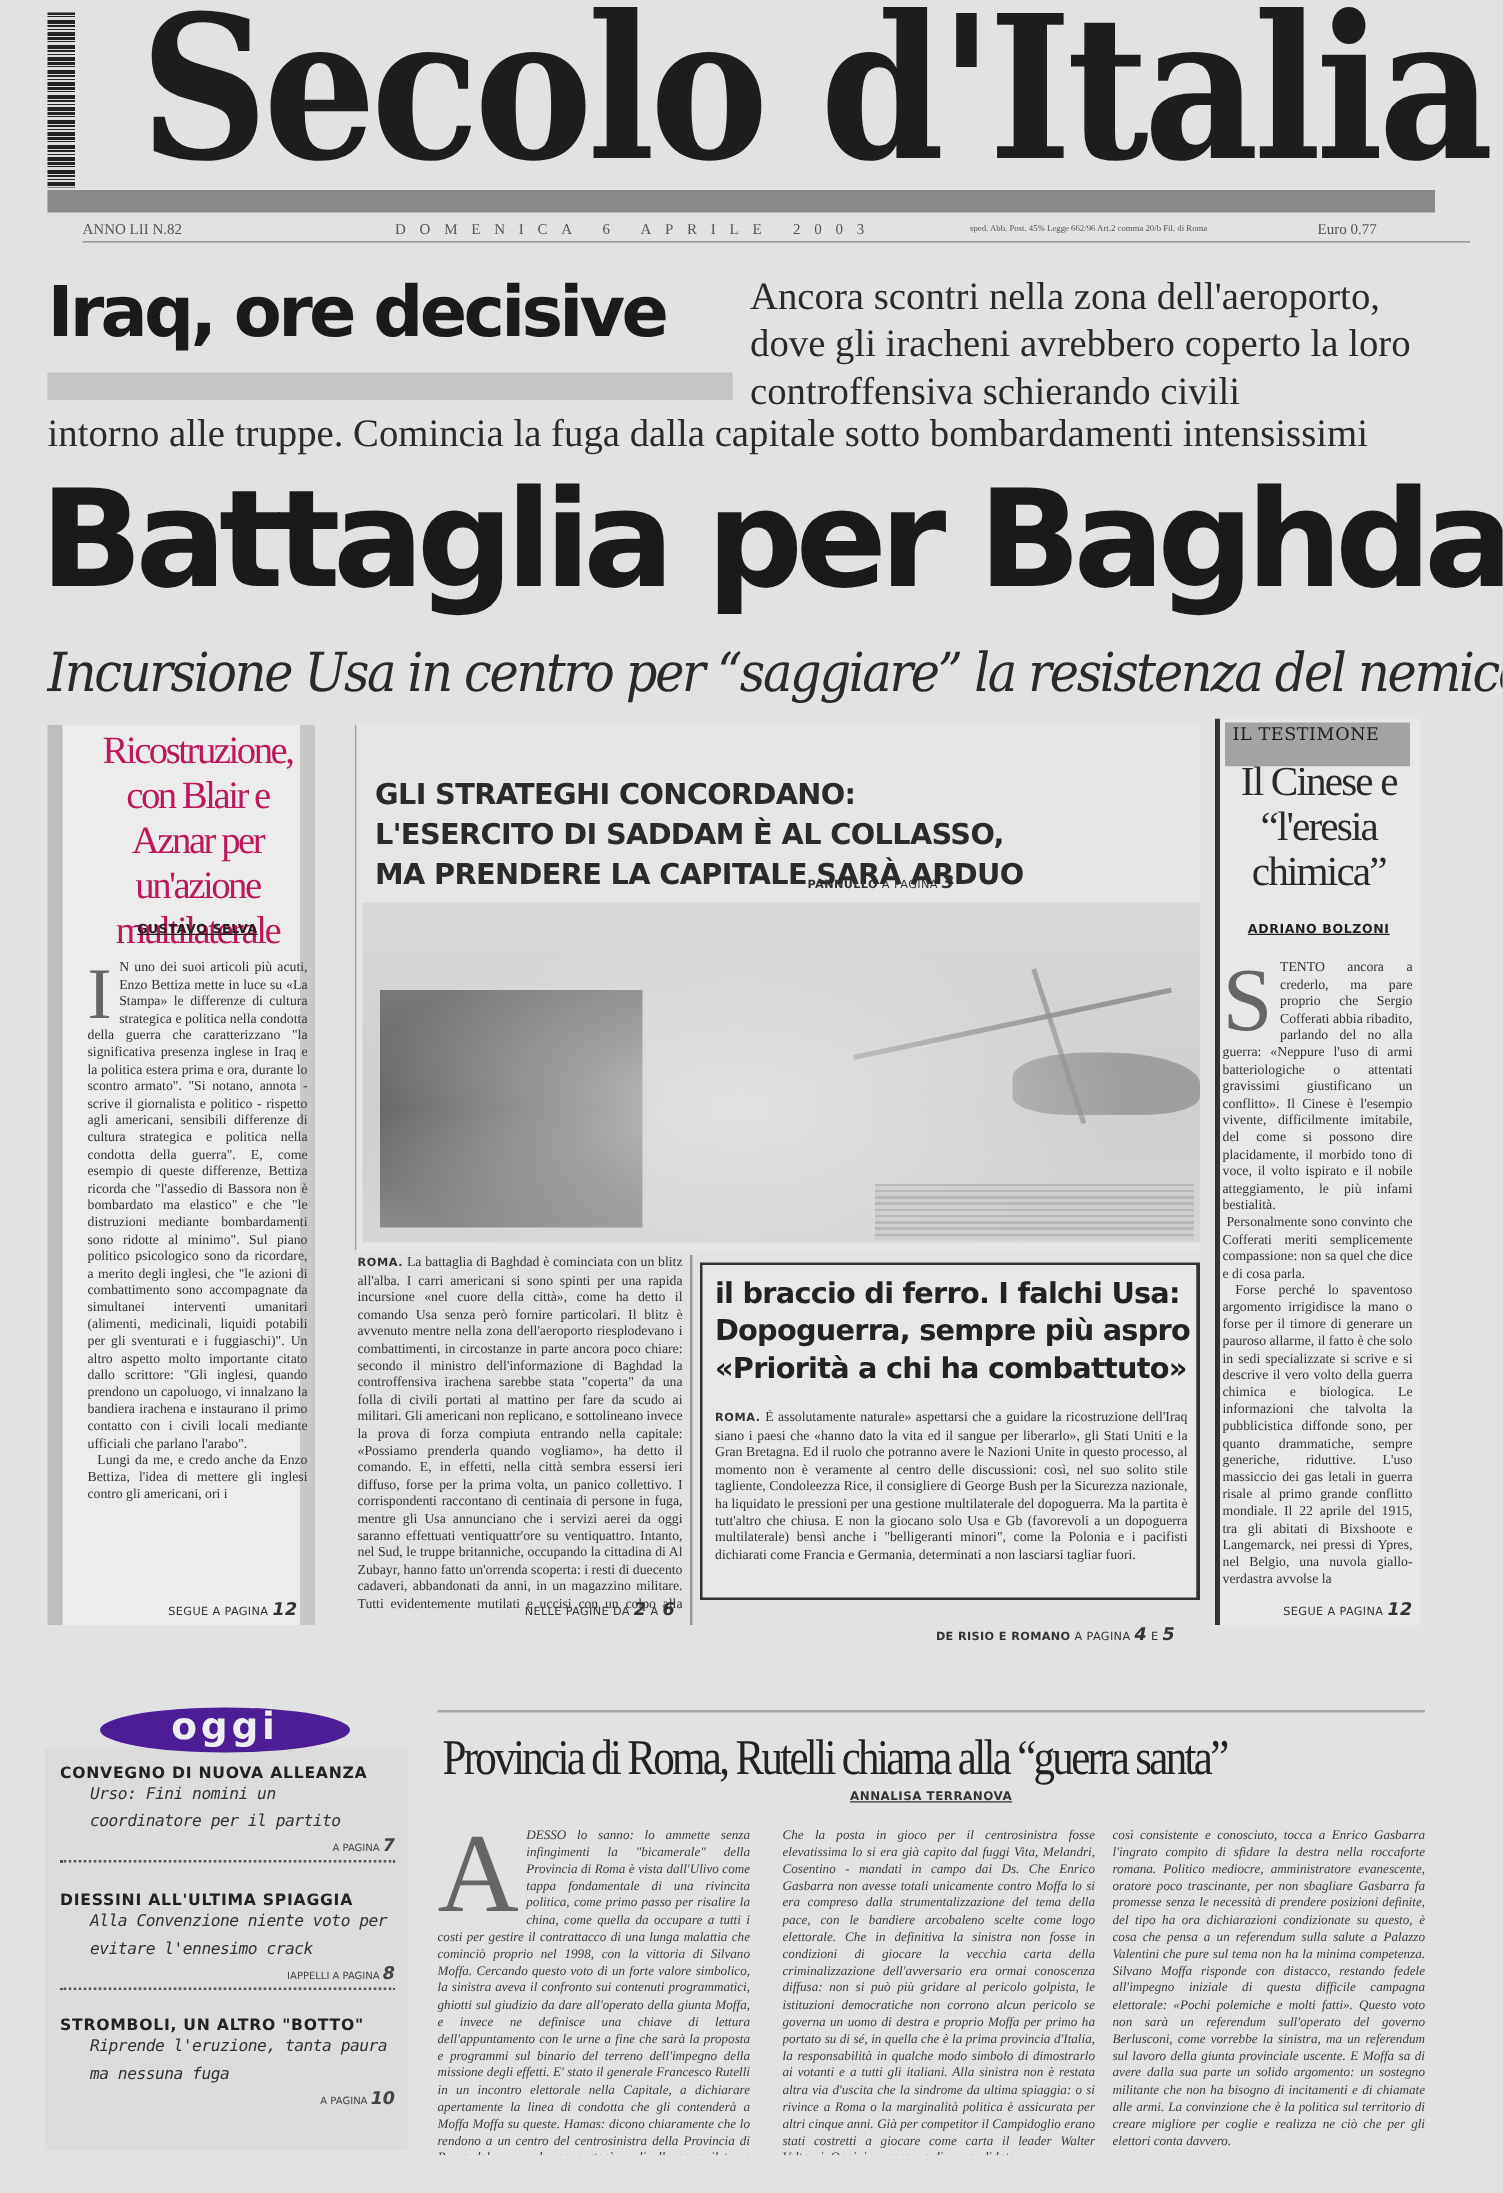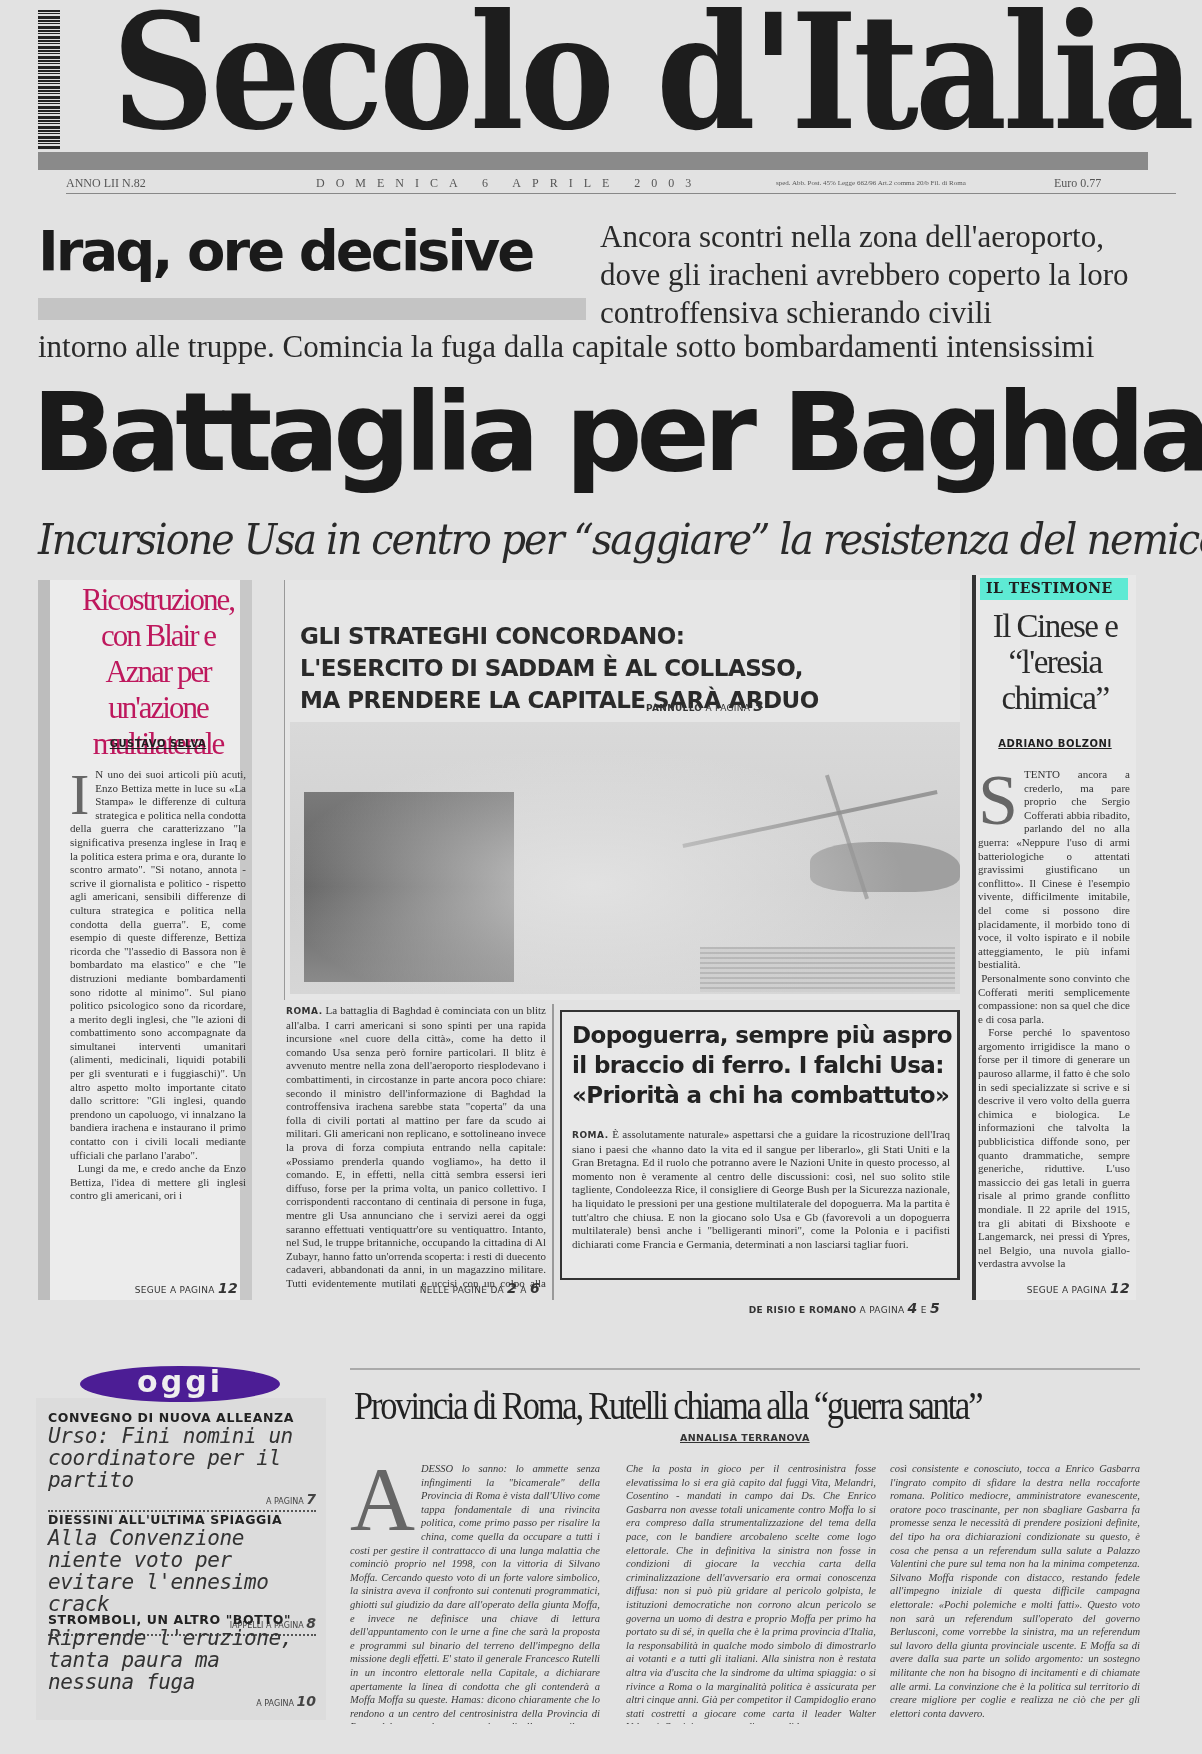--- a/index.html
+++ b/index.html
@@ -44,30 +44,30 @@
 
   .roma1 { left: 286px; top: 1004px; width: 260px; }
   .roma-tag { font-family: "DejaVu Sans", sans-serif; font-weight: bold; font-size: 9px; letter-spacing: 0.5px; }
   .box2 { left: 560px; top: 1010px; width: 400px; height: 270px; border: 2px solid #333; border-right-width: 3px; background: #e8e8e8; }
   .box2-head { left: 572px; top: 1020px; font-family: "DejaVu Sans", sans-serif; font-weight: bold; font-size: 23px; line-height: 30px; letter-spacing: -0.6px; color: #222; }
   .box2-body { left: 572px; top: 1128px; width: 378px; }
   .col-divider { width: 2px; background: #999; }
 
   
   .rightcol { left: 972px; top: 575px; width: 164px; height: 725px; border-left: 4px solid #333; background: #e8e8e8; }
-  .right-kicker { left: 980px; top: 578px; width: 148px; height: 22px; background: #5eead4; font-family: "DejaVu Serif", serif; font-weight: bold; font-size: 14px; padding-left: 6px; padding-top: 2px; letter-spacing: 0.5px; }
+  .right-kicker { left: 980px; top: 578px; width: 148px; height: 35px; background: #a3a3a3; font-family: "DejaVu Serif", serif; font-weight: normal; font-size: 14px; padding-left: 6px; padding-top: 2px; letter-spacing: 0.5px; }
   .right-title { left: 980px; top: 608px; width: 150px; font-size: 33px; line-height: 36px; letter-spacing: -1.5px; text-align: center; color: #2a2a2a; }
   .right-body { left: 978px; top: 768px; width: 152px; }
 
   
   .oggi-pill { left: 80px; top: 1366px; width: 200px; height: 36px; border-radius: 50%; background: #4c1d95; color: #eee; font-family: "DejaVu Sans", sans-serif; font-weight: bold; font-size: 30px; text-align: center; line-height: 32px; letter-spacing: 3px; }
   .oggi-box { left: 36px; top: 1398px; width: 290px; height: 322px; background: #dcdcdc; }
   .oggi-item { position: absolute; left: 48px; width: 268px; }
   .oggi-kick { font-family: "DejaVu Sans", sans-serif; font-weight: bold; font-size: 12.5px; letter-spacing: 0.6px; color: #222; white-space: nowrap; }
-  .oggi-text { font-family: "DejaVu Sans Mono", monospace; font-style: italic; font-size: 21px; line-height: 22px; color: #333; letter-spacing: -0.4px; }
+  .oggi-text { font-family: "DejaVu Sans Mono", monospace; font-style: italic; font-size: 13px; line-height: 22px; color: #333; letter-spacing: -0.4px; margin-left: 24px; }
   .oggi-ref { text-align: right; font-family: "DejaVu Sans", sans-serif; font-size: 8px; color: #444; border-bottom: 2px dotted #555; padding-bottom: 3px; white-space: nowrap; }
   .oggi-ref b { font-size: 14px; font-style: italic; }
 
   
   .bottom-rule { left: 350px; top: 1368px; width: 790px; height: 2px; background: #aaa; }
   .bottom-head { left: 354px; top: 1382px; font-size: 40px; letter-spacing: -2.5px; color: #222; white-space: nowrap; transform: scaleX(0.86); transform-origin: left; }
   .bottom-byline { left: 680px; top: 1432px; font-family: "DejaVu Sans", sans-serif; font-weight: bold; font-size: 9.5px; text-decoration: underline; letter-spacing: 0.4px; color: #333; }
   .bcol { position: absolute; top: 1462px; width: 250px; font-style: italic; font-size: 10.5px; line-height: 13.6px; text-align: justify; color: #3a3a3a; }
   .bdrop { float: left; font-size: 90px; line-height: 76px; margin: 0 6px 0 0; color: #666; font-style: normal; }
 </style>
@@ -125,22 +125,22 @@
   <span class="roma-tag">ROMA.</span>
   <span>La battaglia di Baghdad è cominciata con un blitz all'alba. I carri americani si sono spinti per una rapida incursione «nel cuore della città», come ha detto il comando Usa senza però fornire particolari. Il blitz è avvenuto mentre nella zona dell'aeroporto riesplodevano i combattimenti, in circostanze in parte ancora poco chiare: secondo il ministro dell'informazione di Baghdad la controffensiva irachena sarebbe stata "coperta" da una folla di civili portati al mattino per fare da scudo ai militari. Gli americani non replicano, e sottolineano invece la prova di forza compiuta entrando nella capitale: «Possiamo prenderla quando vogliamo», ha detto il comando. E, in effetti, nella città sembra essersi ieri diffuso, forse per la prima volta, un panico collettivo. I corrispondenti raccontano di centinaia di persone in fuga, mentre gli Usa annunciano che i servizi aerei da oggi saranno effettuati ventiquattr'ore su ventiquattro. Intanto, nel Sud, le truppe britanniche, occupando la cittadina di Al Zubayr, hanno fatto un'orrenda scoperta: i resti di duecento cadaveri, abbandonati da anni, in un magazzino militare. Tutti evidentemente mutilati e uccisi con un colpo alla nuca.</span>
 </div>
 <div class="abs seg" style="left:380px; top:1280px; width:160px;">
   <span>NELLE PAGINE DA</span> <b>2</b> <span>A</span> <b>6</b>
 </div>
 <div class="abs col-divider" style="left:552px; top:1004px; height:296px;"></div>
 
 <div class="abs box2"></div>
 <div class="abs box2-head">
+  <div>il braccio di ferro. I falchi Usa:</div>
   <div>Dopoguerra, sempre più aspro</div>
-  <div>il braccio di ferro. I falchi Usa:</div>
   <div>«Priorità a chi ha combattuto»</div>
 </div>
 <div class="abs body-text box2-body" style="height:132px; overflow:hidden;">
   <span class="roma-tag">ROMA.</span>
   <span>È assolutamente naturale» aspettarsi che a guidare la ricostruzione dell'Iraq siano i paesi che «hanno dato la vita ed il sangue per liberarlo», gli Stati Uniti e la Gran Bretagna. Ed il ruolo che potranno avere le Nazioni Unite in questo processo, al momento non è veramente al centro delle discussioni: così, nel suo solito stile tagliente, Condoleezza Rice, il consigliere di George Bush per la Sicurezza nazionale, ha liquidato le pressioni per una gestione multilaterale del dopoguerra. Ma la partita è tutt'altro che chiusa. E non la giocano solo Usa e Gb (favorevoli a un dopoguerra multilaterale) bensì anche i "belligeranti minori", come la Polonia e i pacifisti dichiarati come Francia e Germania, determinati a non lasciarsi tagliar fuori.</span>
 </div>
 <div class="abs seg" style="left:700px; top:1300px; width:240px;">
   <span style="font-weight:bold;">DE RISIO E ROMANO</span> <span>A PAGINA</span> <b>4</b> <span>E</span> <b>5</b>
 </div>
 

